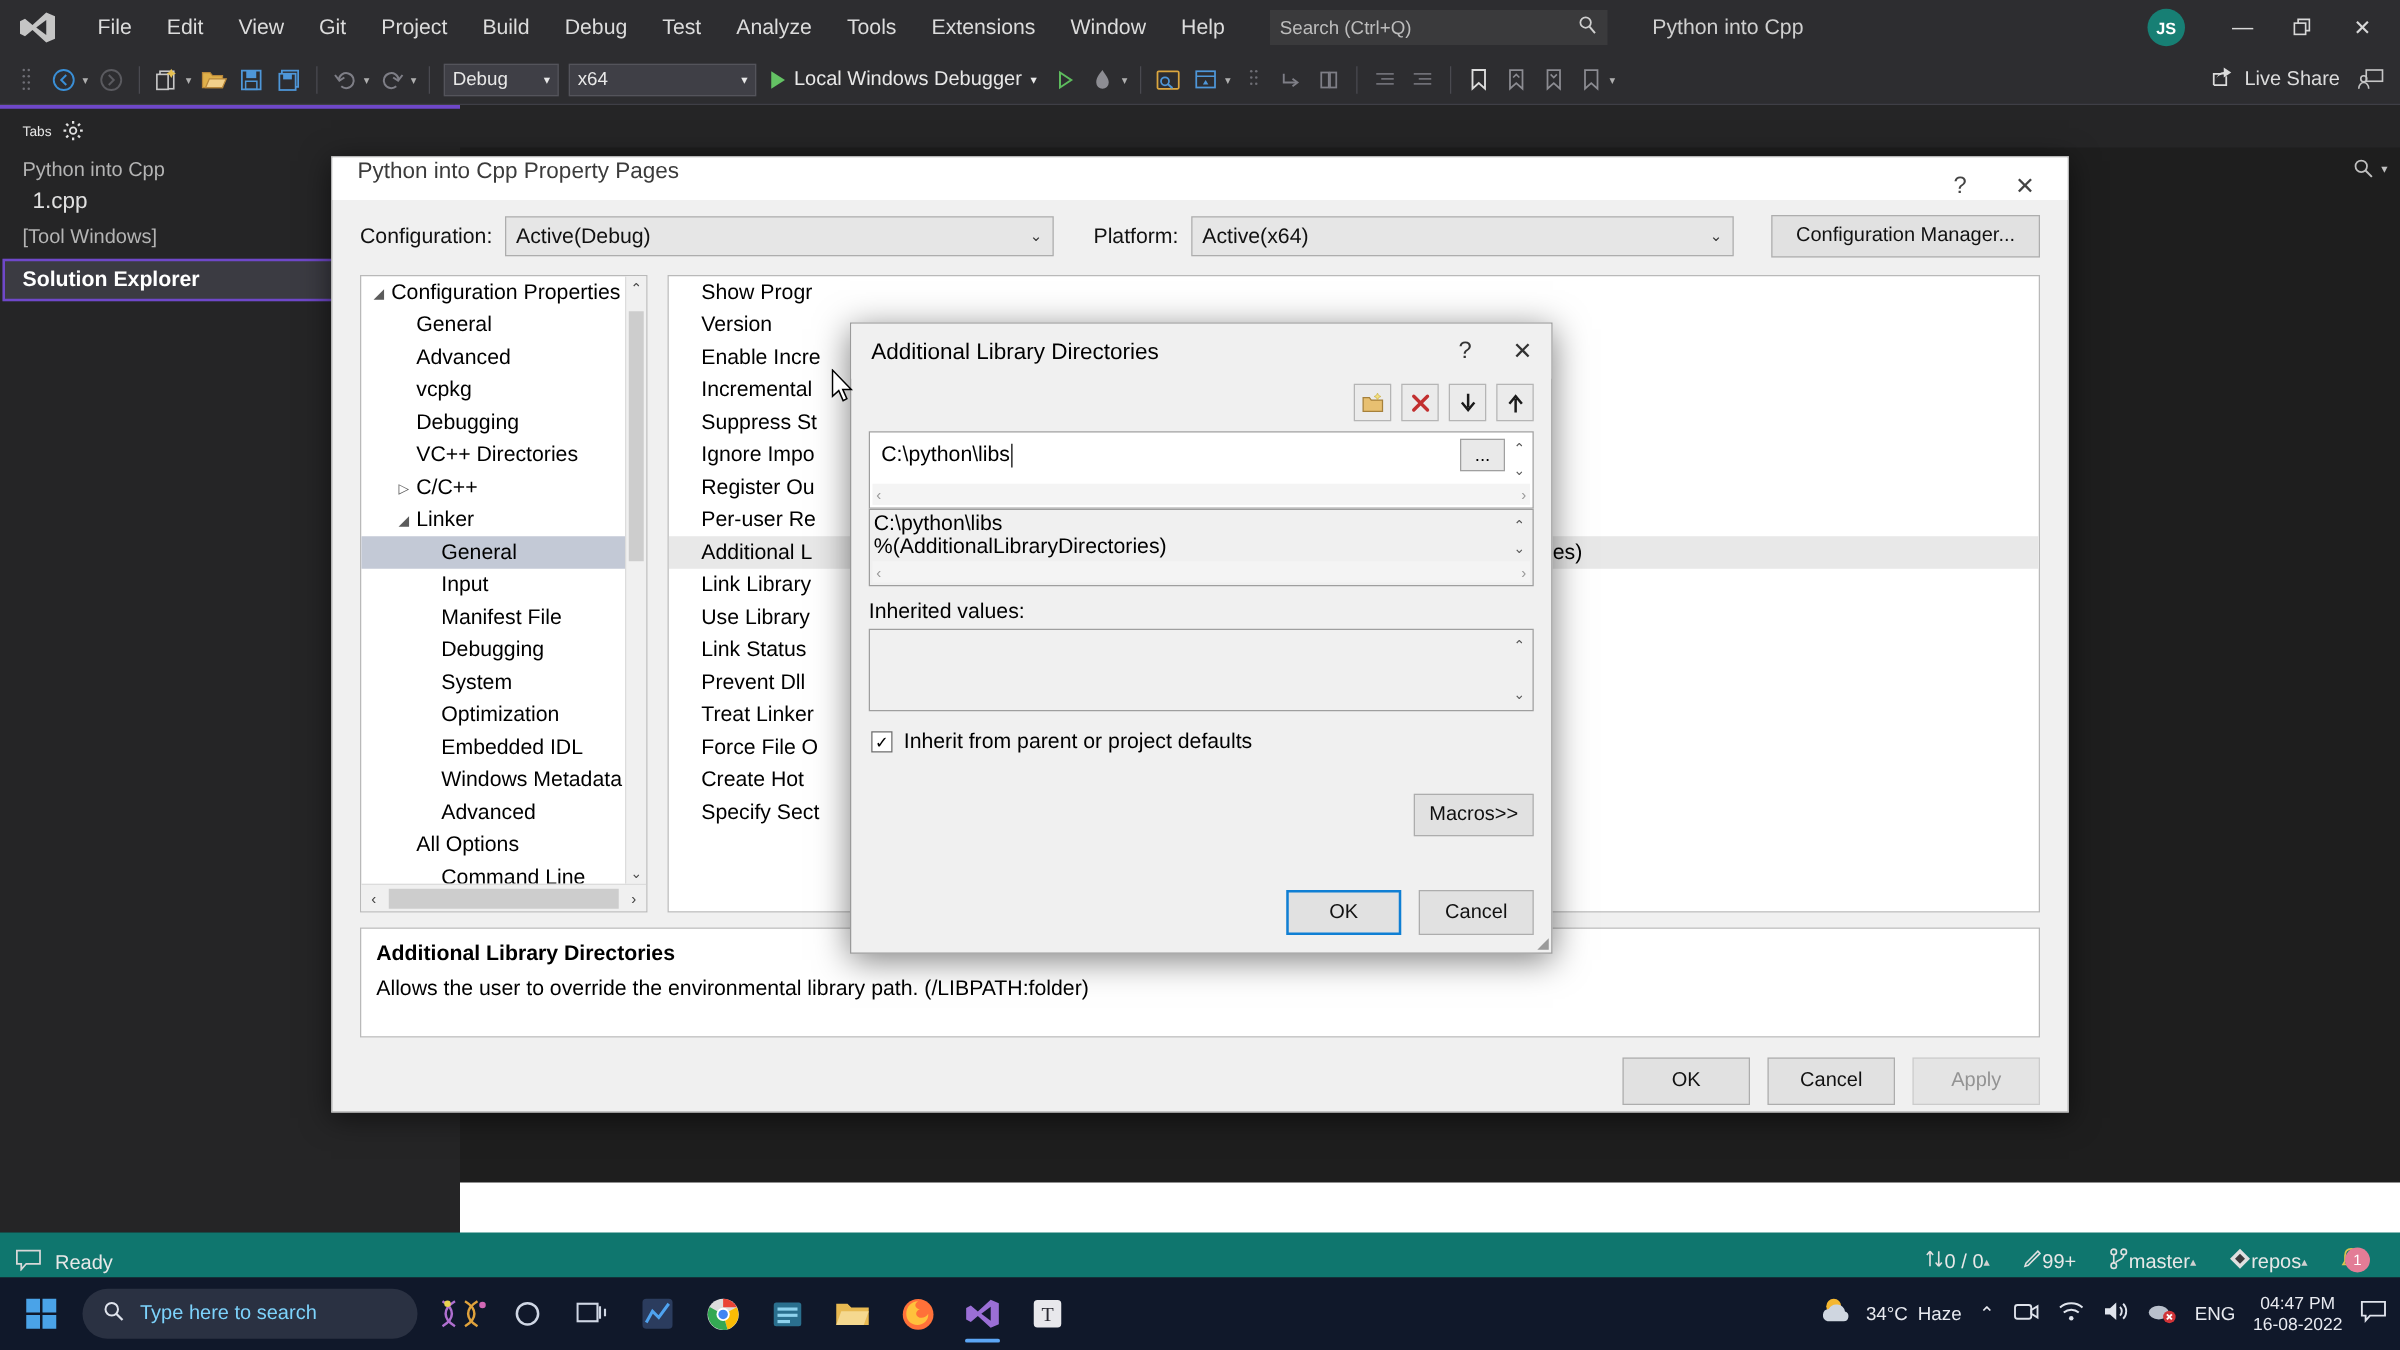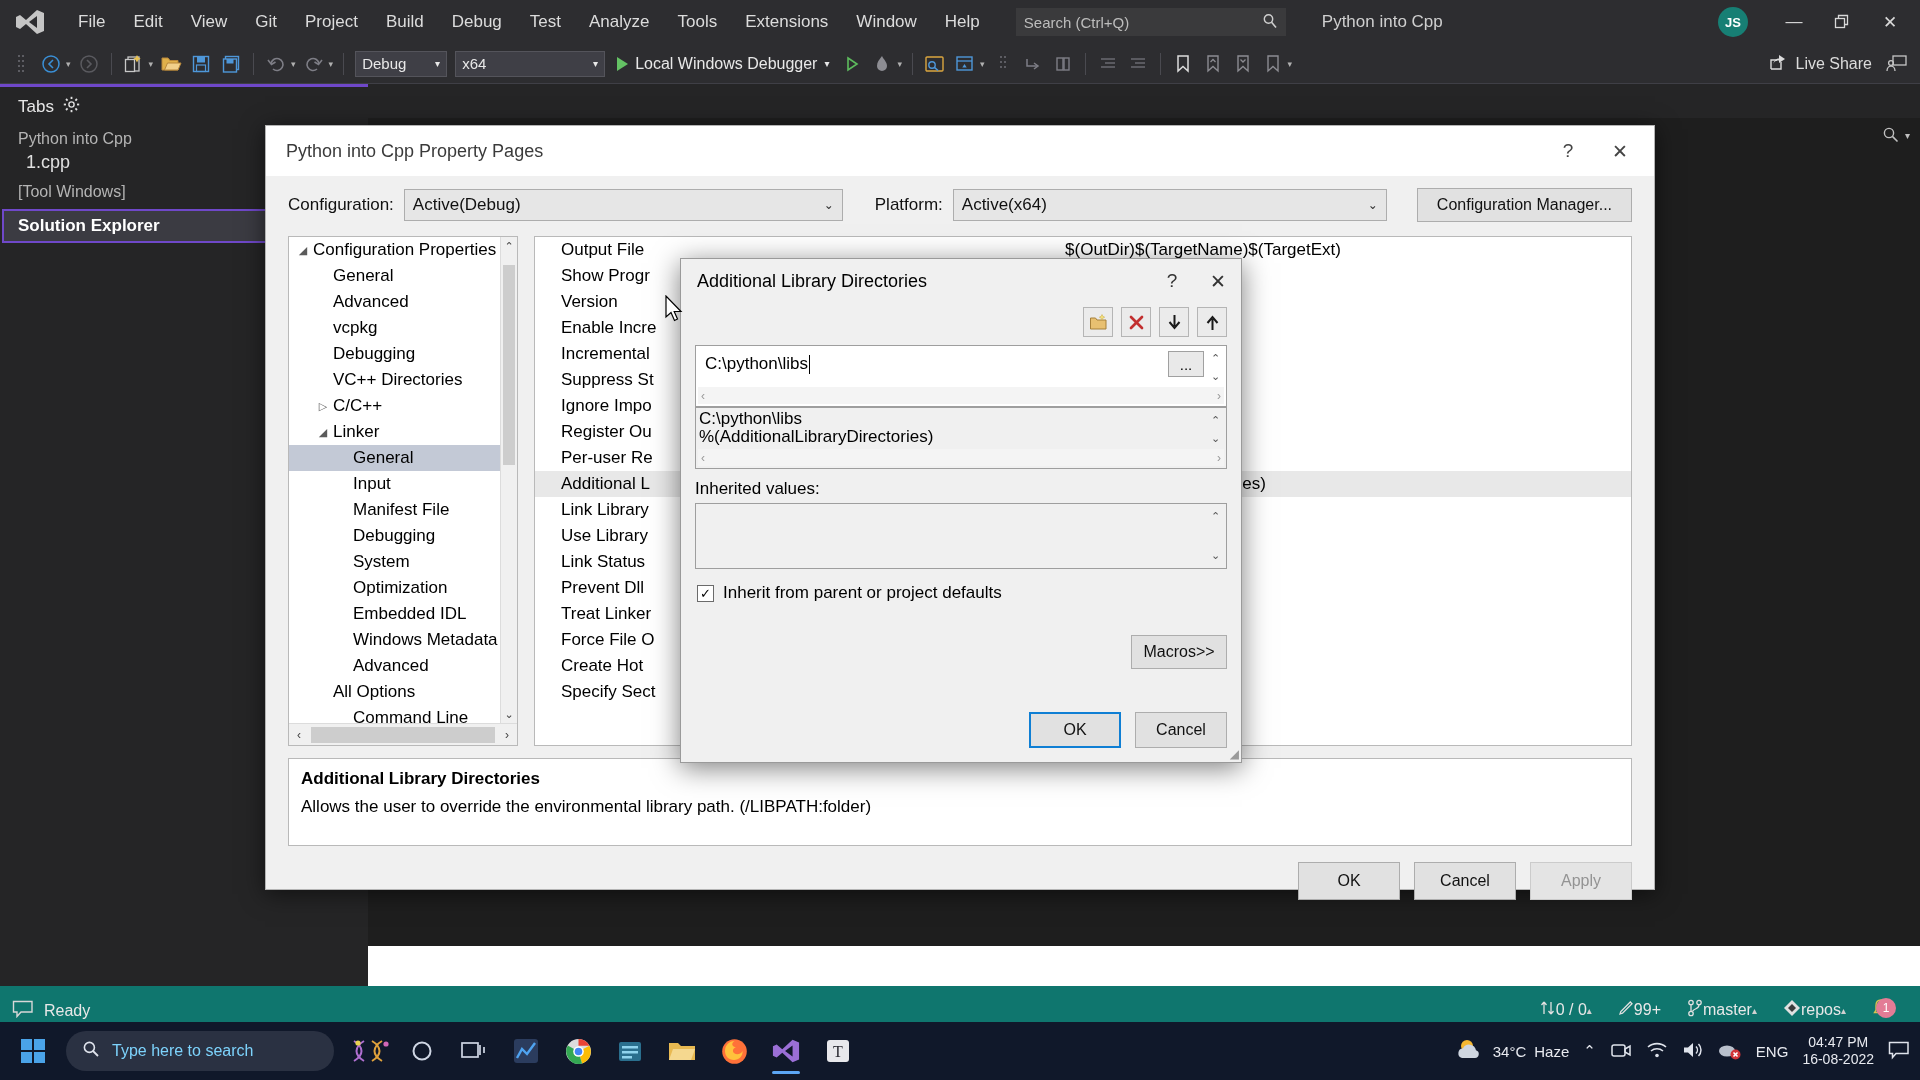--- a/index.html
+++ b/index.html
@@ -56,21 +56,21 @@
   .run-btn { display:flex; align-items:center; color:#e8e8e8; font-size:16px; margin-left:8px; }
   .tri-green { width:0;height:0;border-left:11px solid #64c264;border-top:7px solid transparent;border-bottom:7px solid transparent; margin-right:7px;}
   .toolbar-right { position:absolute; right:8px; display:flex; align-items:center; gap:10px; }
   .live-share { display:flex; align-items:center; gap:7px; color:#dcdcdc; font-size:16px; }
 
   
   .left-panel {
     position:absolute; left:0; top:84px; width:368px; bottom:36px;
     background:#252526; border-top:3px solid #6f48c9;
   }
-  .lp-head { display:flex; align-items:center; gap:9px; padding:9px 14px 6px 18px; color:#e6e6e6; font-size:17px;text-align:right; }
+  .lp-head { display:flex; align-items:center; gap:9px; padding:9px 14px 6px 18px; color:#e6e6e6; font-size:11px;text-align:right; }
   .lp-group { color:#b4b4b4; font-size:16px; padding:6px 18px 2px 18px; }
   .lp-item { color:#e0e0e0; font-size:18px; padding:2px 18px 4px 26px; }
   .lp-sel {
     margin:6px 6px 0 2px; padding:5px 14px; background:#3b3b42;
     border:2px solid #6f48c9; color:#fff; font-weight:bold; font-size:17px;
   }
 
   
   .editor-area { position:absolute; left:368px; right:0; top:84px; bottom:36px; background:#1e1e1e; }
   .ed-tabstrip { height:34px; background:#252526; display:flex; align-items:center; padding-left:8px; }
@@ -110,21 +110,21 @@
   .tb-tray { margin-left:auto; display:flex; align-items:center; gap:14px; padding-right:10px; font-size:15px; }
   .tray-clock { text-align:center; line-height:1.25; font-size:14px; }
 
   
   #prop-dialog {
     position:absolute; left:265px; top:125px; width:1390px; height:765px;
     background:#f0f0f0; border:1px solid #b4b4b4; box-shadow:0 4px 22px rgba(0,0,0,.55);
     color:#000; font-size:17px;
   }
   .pd-title {
-    height:50px; background:#ffffff; display:flex; align-items:center;
+    height:34px; background:#ffffff; display:flex; align-items:flex-start;
     padding:0 8px 0 20px; color:#3b3b3b; font-size:18px;
   }
   .pd-title .t { flex:1; }
   .pd-tbtn { width:52px; height:46px; display:flex; align-items:center; justify-content:center; color:#444; font-size:19px; }
 
   .pd-configrow { display:flex; align-items:center; padding:12px 22px 8px 22px; gap:10px; }
   .lbl { font-size:17px; color:#111; }
   .wcombo {
     height:32px; background:#e6e6e6; border:1px solid #adadad; display:flex;
     align-items:center; padding:0 8px; font-size:17px; color:#111; justify-content:space-between;
@@ -669,24 +669,20 @@
       <div class="tree-hscroll">
         <div class="btn">‹</div>
         <div class="thumb"></div>
         <div class="btn">›</div>
       </div>
     </div>
 
     <div class="prop-pane">
       <div id="prop-rows">
           <div class="prow">
-            <div class="pname">Output File</div>
-            <div class="pval">$(OutDir)$(TargetName)$(TargetExt)</div>
-          </div>
-          <div class="prow">
             <div class="pname">Show Progr</div>
             <div class="pval"></div>
           </div>
           <div class="prow">
             <div class="pname">Version</div>
             <div class="pval"></div>
           </div>
           <div class="prow">
             <div class="pname">Enable Incre</div>
             <div class="pval"></div>

